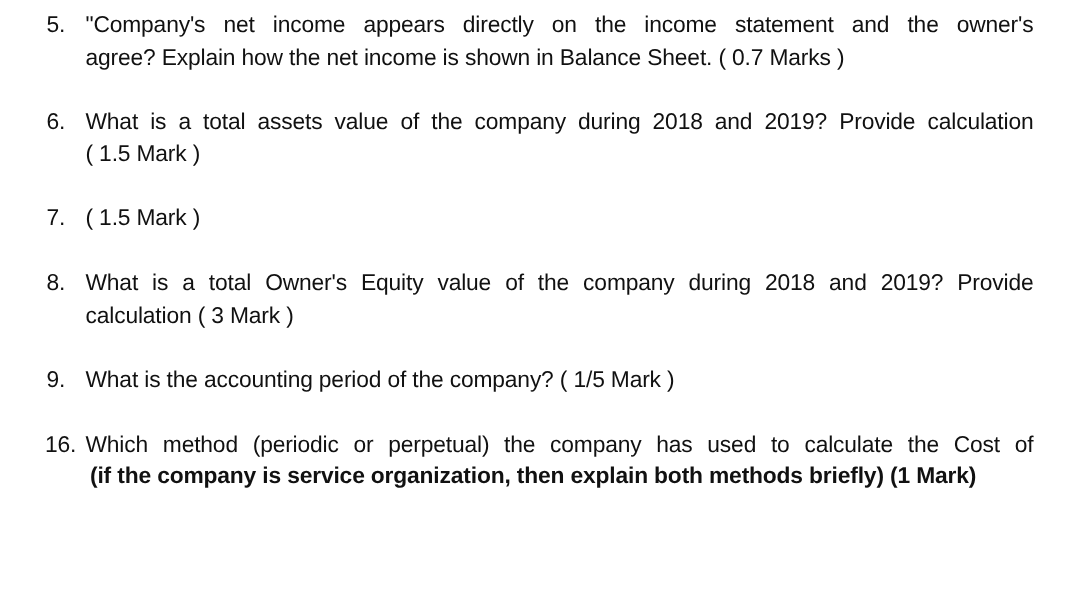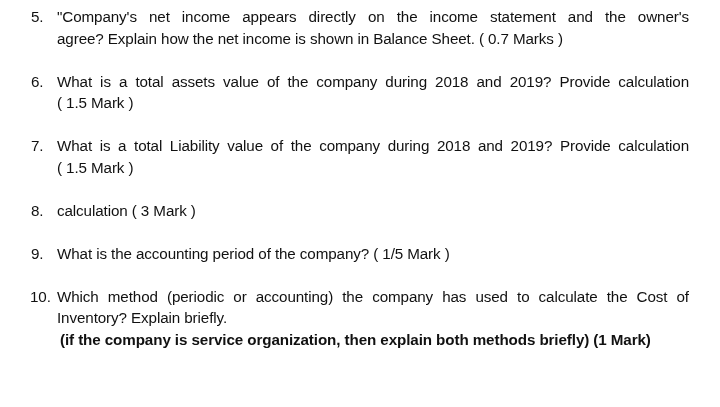--- a/index.html
+++ b/index.html
@@ -69,40 +69,39 @@
   <div class="q">
     <span class="num">6.</span>
     <span class="line">What is a total assets value of the company during 2018 and 2019? Provide calculation</span>
     <span class="line last">( 1.5 Mark )</span>
   </div>
 
   <div class="gap"></div>
 
   <div class="q">
     <span class="num">7.</span>
-    <span class="line">What is a total Liability value of the company during 2018 and 2019? Provide calculation</span>
     <span class="line last">( 1.5 Mark )</span>
   </div>
 
   <div class="gap"></div>
 
   <div class="q">
     <span class="num">8.</span>
+    <span class="line">What is a total Owner's Equity value of the company during 2018 and 2019? Provide</span>
     <span class="line last">calculation ( 3 Mark )</span>
   </div>
 
   <div class="gap"></div>
 
   <div class="q">
     <span class="num">9.</span>
     <span class="line last">What is the accounting period of the company? ( 1/5  Mark )</span>
   </div>
 
   <div class="gap"></div>
 
   <div class="q q10">
-    <span class="num">10.</span>
-    <span class="line">Which method (periodic or accounting) the company has used to calculate the Cost of</span>
-    <span class="line last">Inventory? Explain briefly.</span>
+    <span class="num">16.</span>
+    <span class="line">Which method (periodic or perpetual) the company has used to calculate the Cost of</span>
     <span class="note">(if the company is service organization, then explain both methods briefly)  (1 Mark)</span>
   </div>
 
 </div>
 
 </body></html>

